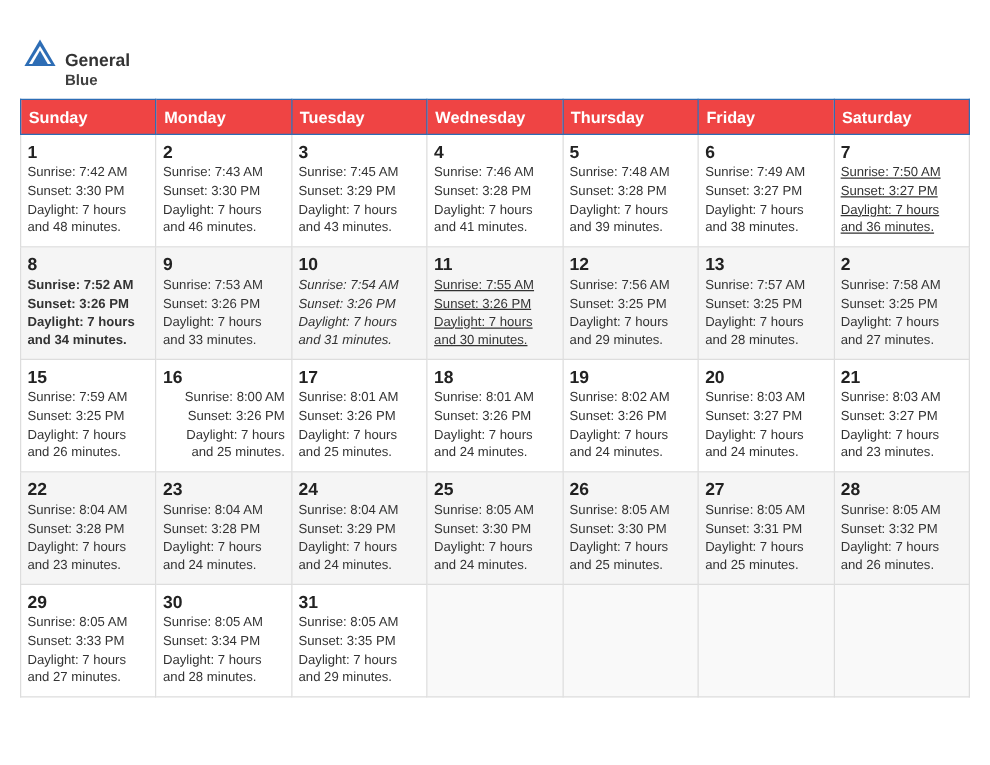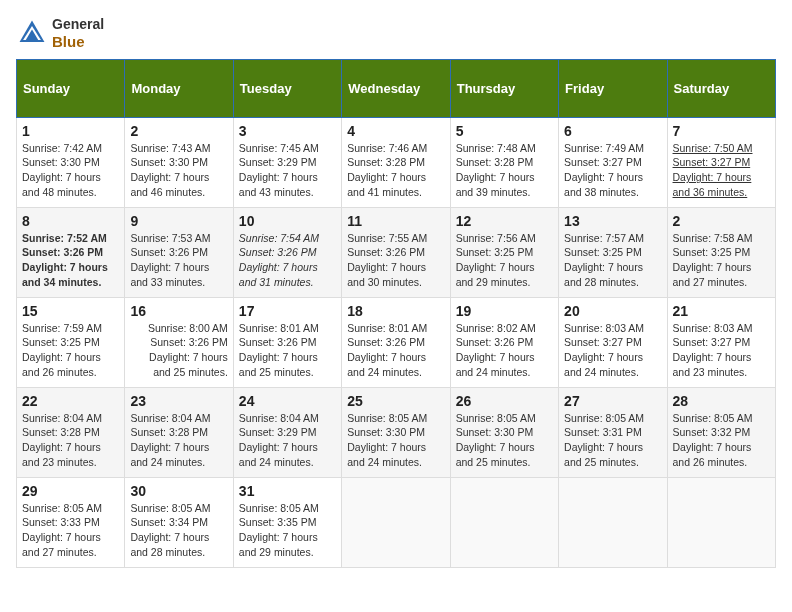--- a/index.html
+++ b/index.html
@@ -19,23 +19,24 @@
     .logo {
       display: flex;
       align-items: center;
       gap: 4px;
     }
     .logo-text {
       display: flex;
       flex-direction: column;
       font-size: 13px;
       line-height: 1.2;
+      margin-top: 24px;
     }
     .logo-general { font-weight: bold; color: #333; font-size: 14px; }
-    .logo-blue { font-weight: bold; color: #a16207; font-size: 15px; }
+    .logo-blue { font-weight: bold; color: #404040; font-size: 12px; }
     .logo-icon {
       width: 32px;
       height: 32px;
     }
     .title-section {
       text-align: right;
     }
     .calendar-title {
       font-size: 36px;
       font-weight: bold;
@@ -45,24 +46,24 @@
     .calendar-subtitle {
       font-size: 15px;
       color: #444;
     }
     table {
       width: 100%;
       border-collapse: collapse;
       font-size: 11px;
     }
     thead th {
-      background-color: #4d7c0f;
+      background-color: #ef4444;
       color: white;
       text-align: left;
-      padding: 21px 6px;
+      padding: 6px 6px;
       font-size: 13px;
       font-weight: bold;
       border: 1px solid #2d6db5;
     }
     tbody td {
       vertical-align: top;
       padding: 5px 5px;
       border: 1px solid #ddd;
       background: #fff;
       height: 90px;
@@ -187,21 +188,21 @@
         </td>
         <td>
           <span class="day-number">10</span>
           <div class="day-detail" style="white-space: pre-line; font-style: italic;">Sunrise: 7:54 AM
 Sunset: 3:26 PM
 Daylight: 7 hours
 and 31 minutes.</div>
         </td>
         <td>
           <span class="day-number">11</span>
-          <div class="day-detail" style="white-space: pre-line;">Sunrise: 7:55 AM
+          <div class="day-detail" style="white-space: pre-line; text-decoration: underline;">Sunrise: 7:55 AM
 Sunset: 3:26 PM
 Daylight: 7 hours
 and 30 minutes.</div>
         </td>
         <td>
           <span class="day-number">12</span>
           <div class="day-detail" style="white-space: pre-line;">Sunrise: 7:56 AM
 Sunset: 3:25 PM
 Daylight: 7 hours
 and 29 minutes.</div>

